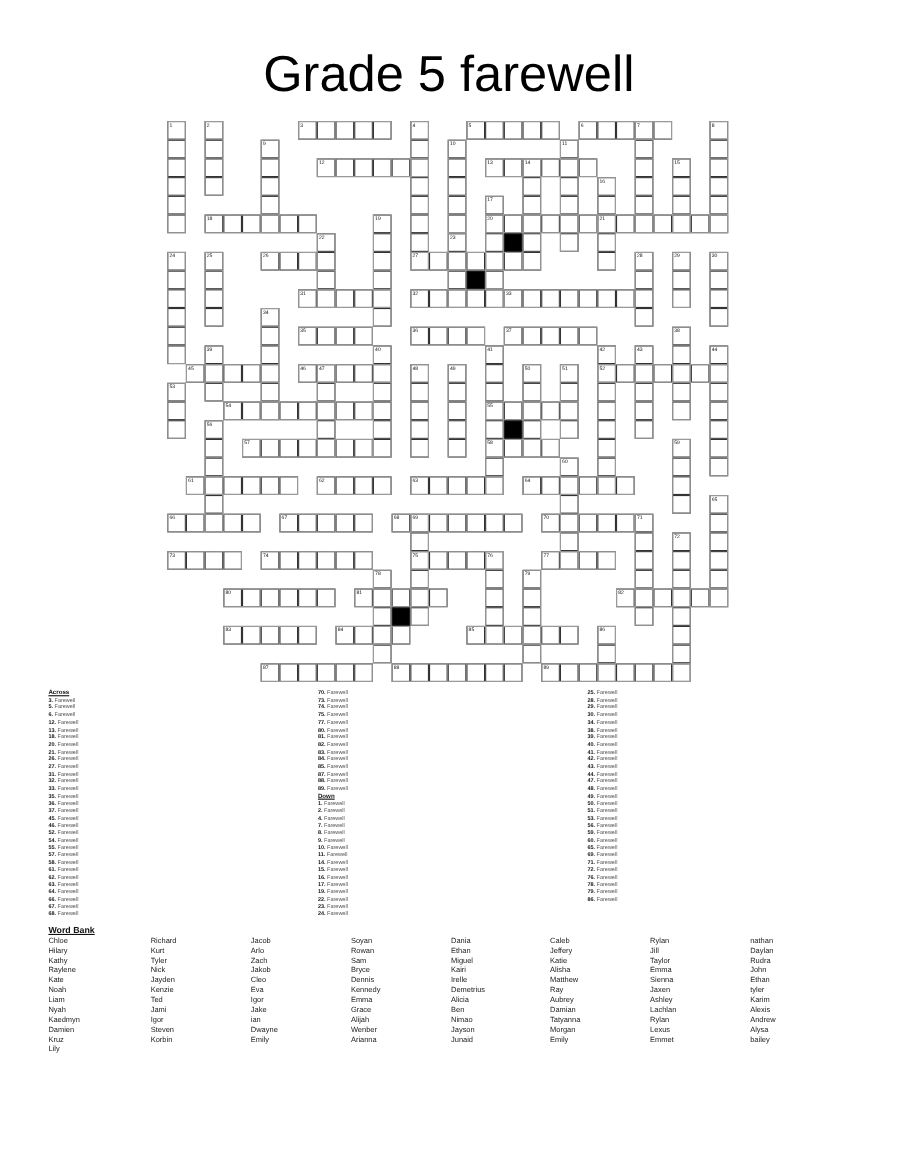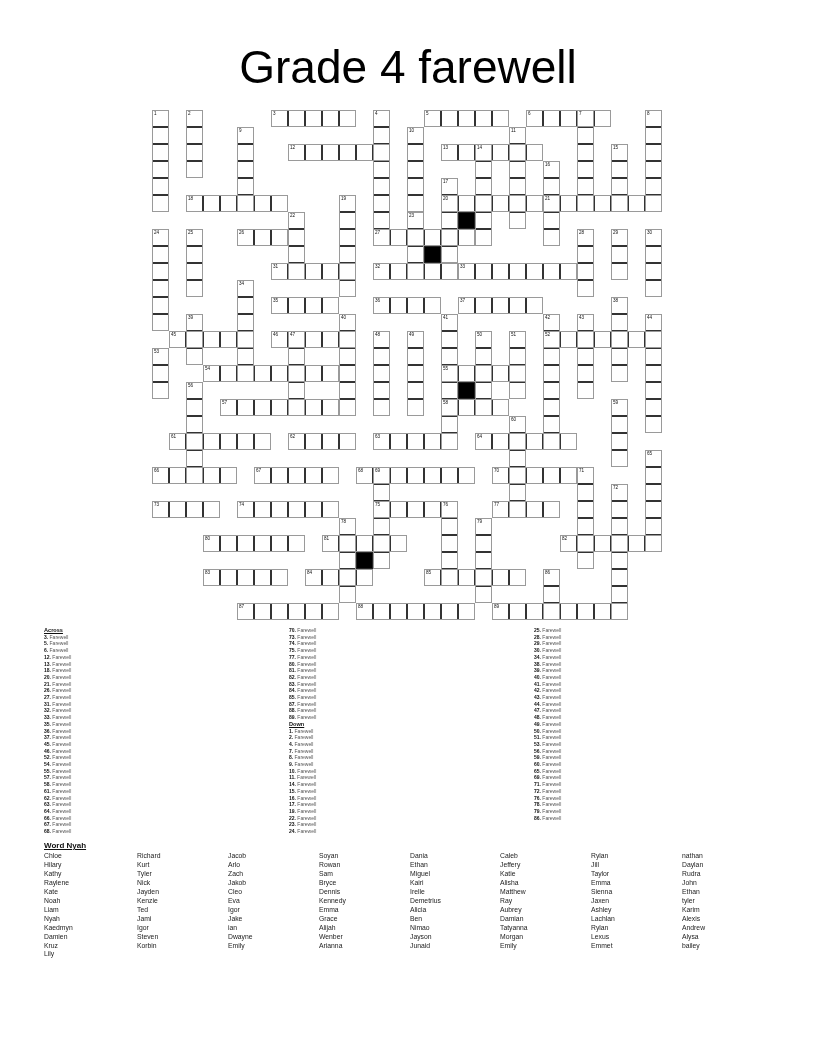--- a/index.html
+++ b/index.html
@@ -24,21 +24,21 @@
                text-decoration:underline;color:#111;}
   
   .wb-header{position:absolute;left:44px;top:841px;font-size:8px;font-weight:bold;
              text-decoration:underline;color:#111;}
   .wb-col{position:absolute;top:852px;font-size:6.8px;line-height:8.95px;color:#222;}
   .wb-col div{white-space:nowrap;}
 </style>
 </head>
 <body>
 
-<div class="title">Grade 4 farewell</div>
+<div class="title">Grade 5 farewell</div>
 
 <div id="grid">
     <div class="cell" style="left: 119px; top: 0px;">
       <span class="num">3</span>
     </div>
     <div class="cell" style="left: 136px; top: 0px;"></div>
     <div class="cell" style="left: 153px; top: 0px;"></div>
     <div class="cell" style="left: 170px; top: 0px;"></div>
     <div class="cell" style="left: 187px; top: 0px;"></div>
     <div class="cell" style="left: 272px; top: 0px;">
@@ -821,21 +821,21 @@
     <div class="clue"><b>65.</b> Farewell</div>
     <div class="clue"><b>69.</b> Farewell</div>
     <div class="clue"><b>71.</b> Farewell</div>
     <div class="clue"><b>72.</b> Farewell</div>
     <div class="clue"><b>76.</b> Farewell</div>
     <div class="clue"><b>78.</b> Farewell</div>
     <div class="clue"><b>79.</b> Farewell</div>
     <div class="clue"><b>86.</b> Farewell</div>
   </div>
 
-<div class="wb-header">Word Nyah</div>
+<div class="wb-header">Word Bank</div>
 <div id="word-bank">
     <div class="wb-col" style="left: 44px;">
       <div>Chloe</div>
       <div>Hilary</div>
       <div>Kathy</div>
       <div>Raylene</div>
       <div>Kate</div>
       <div>Noah</div>
       <div>Liam</div>
       <div>Nyah</div>

